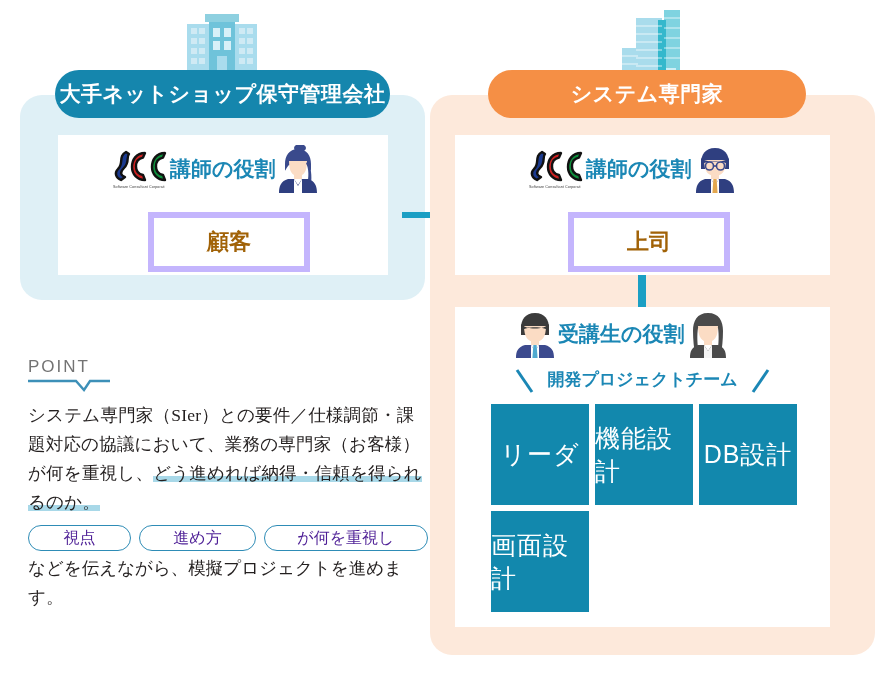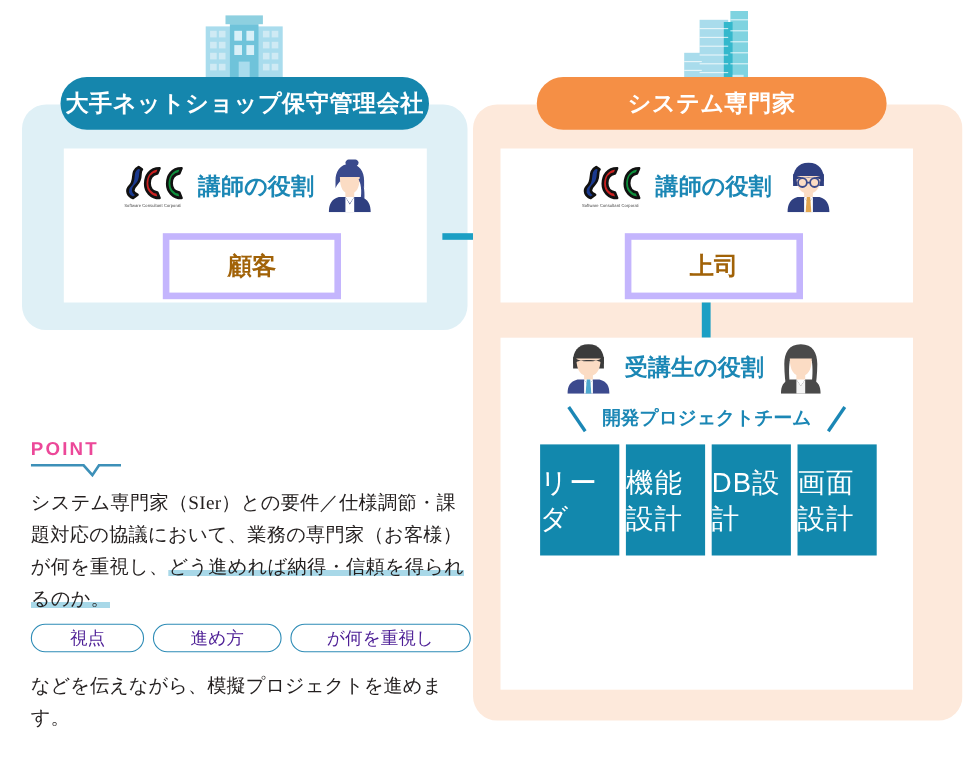--- a/index.html
+++ b/index.html
@@ -31,21 +31,21 @@
   .bld-a{left:183px;top:12px;width:78px;height:62px;}
   .bld-b{left:620px;top:6px;width:72px;height:70px;}
 
   
   .card{position:absolute;background:#ffffff;}
   .card-left{left:58px;top:135px;width:330px;height:140px;}
   .card-rt-top{left:455px;top:135px;width:375px;height:140px;}
   .card-rt-bot{left:455px;top:307px;width:375px;height:320px;}
 
   
-  .role-row{position:absolute;display:flex;align-items:center;gap:10px;justify-content:center;}
+  .role-row{position:absolute;display:flex;align-items:center;justify-content:center;}
   .role-text{
     color:#1b87b5;font-size:21px;font-weight:bold;white-space:nowrap;
     font-family:"Liberation Sans","DejaVu Sans",sans-serif;
   }
   .row-left{left:112px;top:145px;}
   .row-right{left:528px;top:145px;}
   .row-students{left:512px;top:310px;}
 
   
   .scc{position:relative;width:58px;height:40px;}
@@ -74,34 +74,33 @@
   .team-title{
     position:absolute;left:455px;top:368px;width:375px;
     display:flex;align-items:flex-start;justify-content:center;gap:12px;
     color:#1b87b5;font-size:17px;font-weight:bold;white-space:nowrap;
   }
   .slash{width:20px;height:26px;}
 
   
   .team-grid{
     position:absolute;left:491px;top:404px;width:306px;height:208px;
-    display:grid;grid-template-columns:1fr 1fr 1fr 1fr;grid-template-rows:1fr 1fr;gap:6px;
+    display:grid;grid-template-columns:1fr 1fr 1fr;grid-template-rows:1fr 1fr;gap:6px;
   }
   .team-cell{
     background:#1288ad;color:#ffffff;
     display:flex;align-items:center;justify-content:center;
     font-size:25px;letter-spacing:1px;
   }
 
   
   .point-wrap{position:absolute;left:28px;top:357px;width:400px;}
   .point-label{
-    color:#ec4899;font-size:17px;font-weight:bold;letter-spacing:2px;
+    color:#737373;font-size:17px;font-weight:normal;letter-spacing:2px;
     line-height:20px;
-    margin-top:42px;
   }
   .point-rule{display:block;margin-top:1px;}
   .point-body{
     margin-top:9px;color:#231f1f;font-size:17.5px;line-height:29px;
     font-family:"Liberation Serif","DejaVu Serif",serif;
     letter-spacing:.2px;
   }
   .point-body .hl{
     background:linear-gradient(transparent 66%, #a8d8e8 66%, #a8d8e8 94%, transparent 94%);
   }
@@ -109,21 +108,21 @@
   .tag{
     border:1.6px solid #2e8cb6;border-radius:999px;height:24px;
     display:flex;align-items:center;justify-content:center;
     color:#4c1d95;font-size:16px;
     font-family:"Liberation Serif","DejaVu Serif",serif;
   }
   .tag.t0{width:106px;}
   .tag.t1{width:120px;}
   .tag.t2{width:170px;}
   .point-foot{
-    margin-top:16px;color:#231f1f;font-size:17.5px;line-height:29px;
+    margin-top:3px;color:#231f1f;font-size:17.5px;line-height:29px;
     font-family:"Liberation Serif","DejaVu Serif",serif;
   }
 </style>
 </head>
 <body>
 
 <div class="stage">
 
   <div class="panel panel-left"></div>
 

